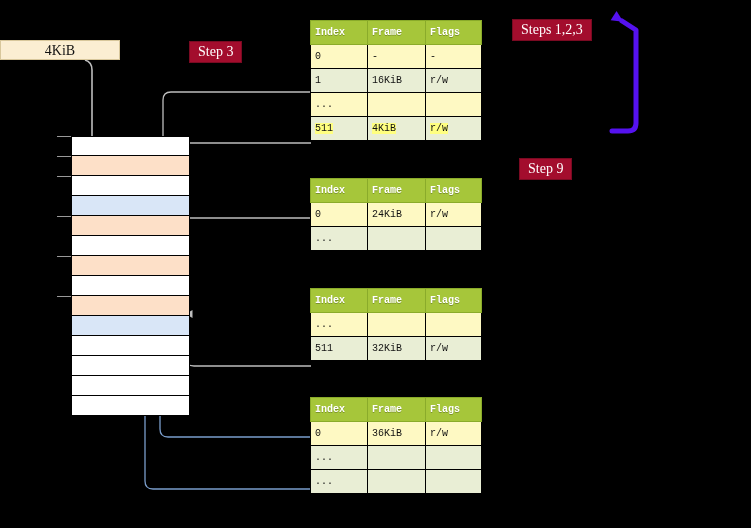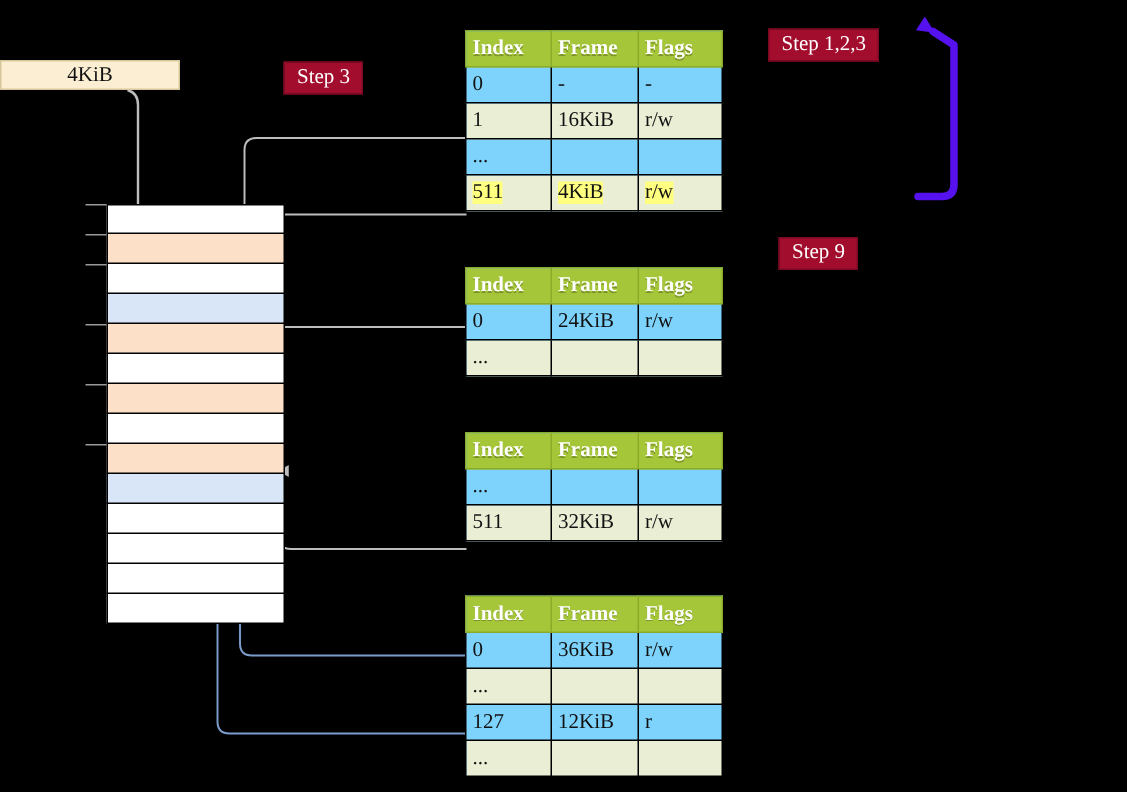--- a/index.html
+++ b/index.html
@@ -40,21 +40,21 @@
   }
   .memrow.first{border-top:1px solid #000;}
   .mem-white{background:#ffffff;}
   .mem-orange{background:#fde0c8;}
   .mem-blue{background:#d9e6f7;}
   .tick{position:absolute;height:1px;background:#999;left:-14px;width:14px;}
 
   
   .ptable{
     position:absolute;border-collapse:collapse;
-    background:#7dd3fc;font-size:14px;
+    background:#fef9c3;font-size:10px;font-family:Liberation Mono, monospace;
   }
   .ptable td,.ptable th{
     border:1px solid #000;
     padding:2px 4px;
     box-sizing:border-box;
     height:24px;
     vertical-align:middle;
     text-align:left;
     color:#111;
     font-weight:normal;
@@ -110,21 +110,21 @@
 
     <path d="M311,489 L153,489 Q145,489 145,481 L145,212" fill="none" stroke="#7a9dcb" stroke-width="1.3" marker-end="url(#ar-blue-up)"></path>
 
     <path d="M612,131 L628,131 Q636,131 636,123 L636,30 L622,21" fill="none" stroke="#5512ef" stroke-width="5" stroke-linecap="round" stroke-linejoin="round" marker-end="url(#ar-purple)"></path>
   </svg>
 
   <div class="kib-label">4KiB</div>
 
   <div class="badge red" id="badge-step0">Step 3</div>
   <div class="badge red" id="badge-step4">Step 9</div>
-  <div class="badge red" id="badge-steps123">Step 1,2,3</div>
+  <div class="badge red" id="badge-steps123">Steps 1,2,3</div>
 
   <div id="memcol">
       <div class="memrow mem-white first" style="top: 0px;"></div>
       <div class="tick" style="top: 0px;"></div>
       <div class="memrow mem-orange" style="top: 20px;"></div>
       <div class="tick" style="top: 20px;"></div>
       <div class="memrow mem-white" style="top: 40px;"></div>
       <div class="tick" style="top: 40px;"></div>
       <div class="memrow mem-blue" style="top: 60px;"></div>
       <div class="memrow mem-orange" style="top: 80px;"></div>
@@ -227,25 +227,20 @@
         <tr>
           <td class="col-index">0</td>
           <td class="col-frame">36KiB</td>
           <td class="col-flags">r/w</td>
         </tr>
         <tr class="alt">
           <td class="col-index">...</td>
           <td class="col-frame"></td>
           <td class="col-flags"></td>
         </tr>
-        <tr>
-          <td class="col-index">127</td>
-          <td class="col-frame">12KiB</td>
-          <td class="col-flags">r</td>
-        </tr>
         <tr class="alt">
           <td class="col-index">...</td>
           <td class="col-frame"></td>
           <td class="col-flags"></td>
         </tr>
       </tbody>
     </table>
 
 </div>
 

